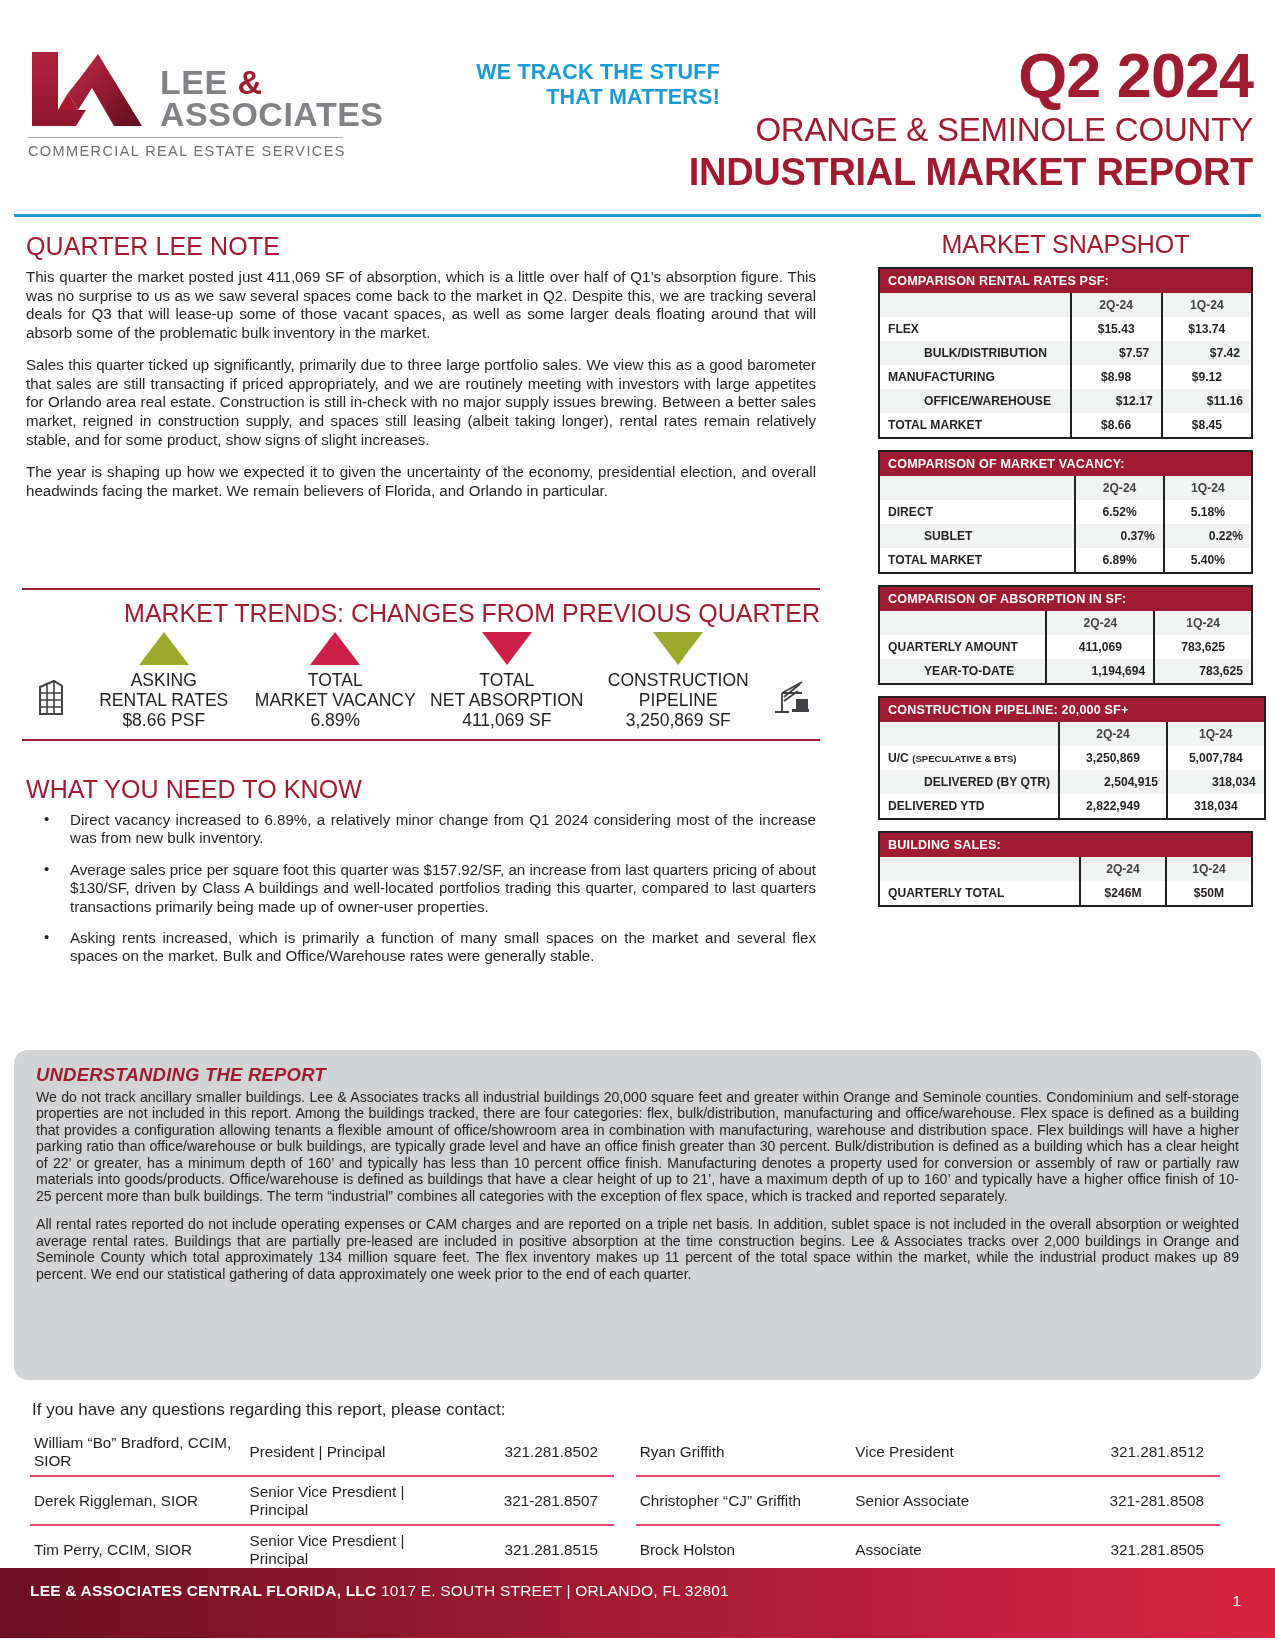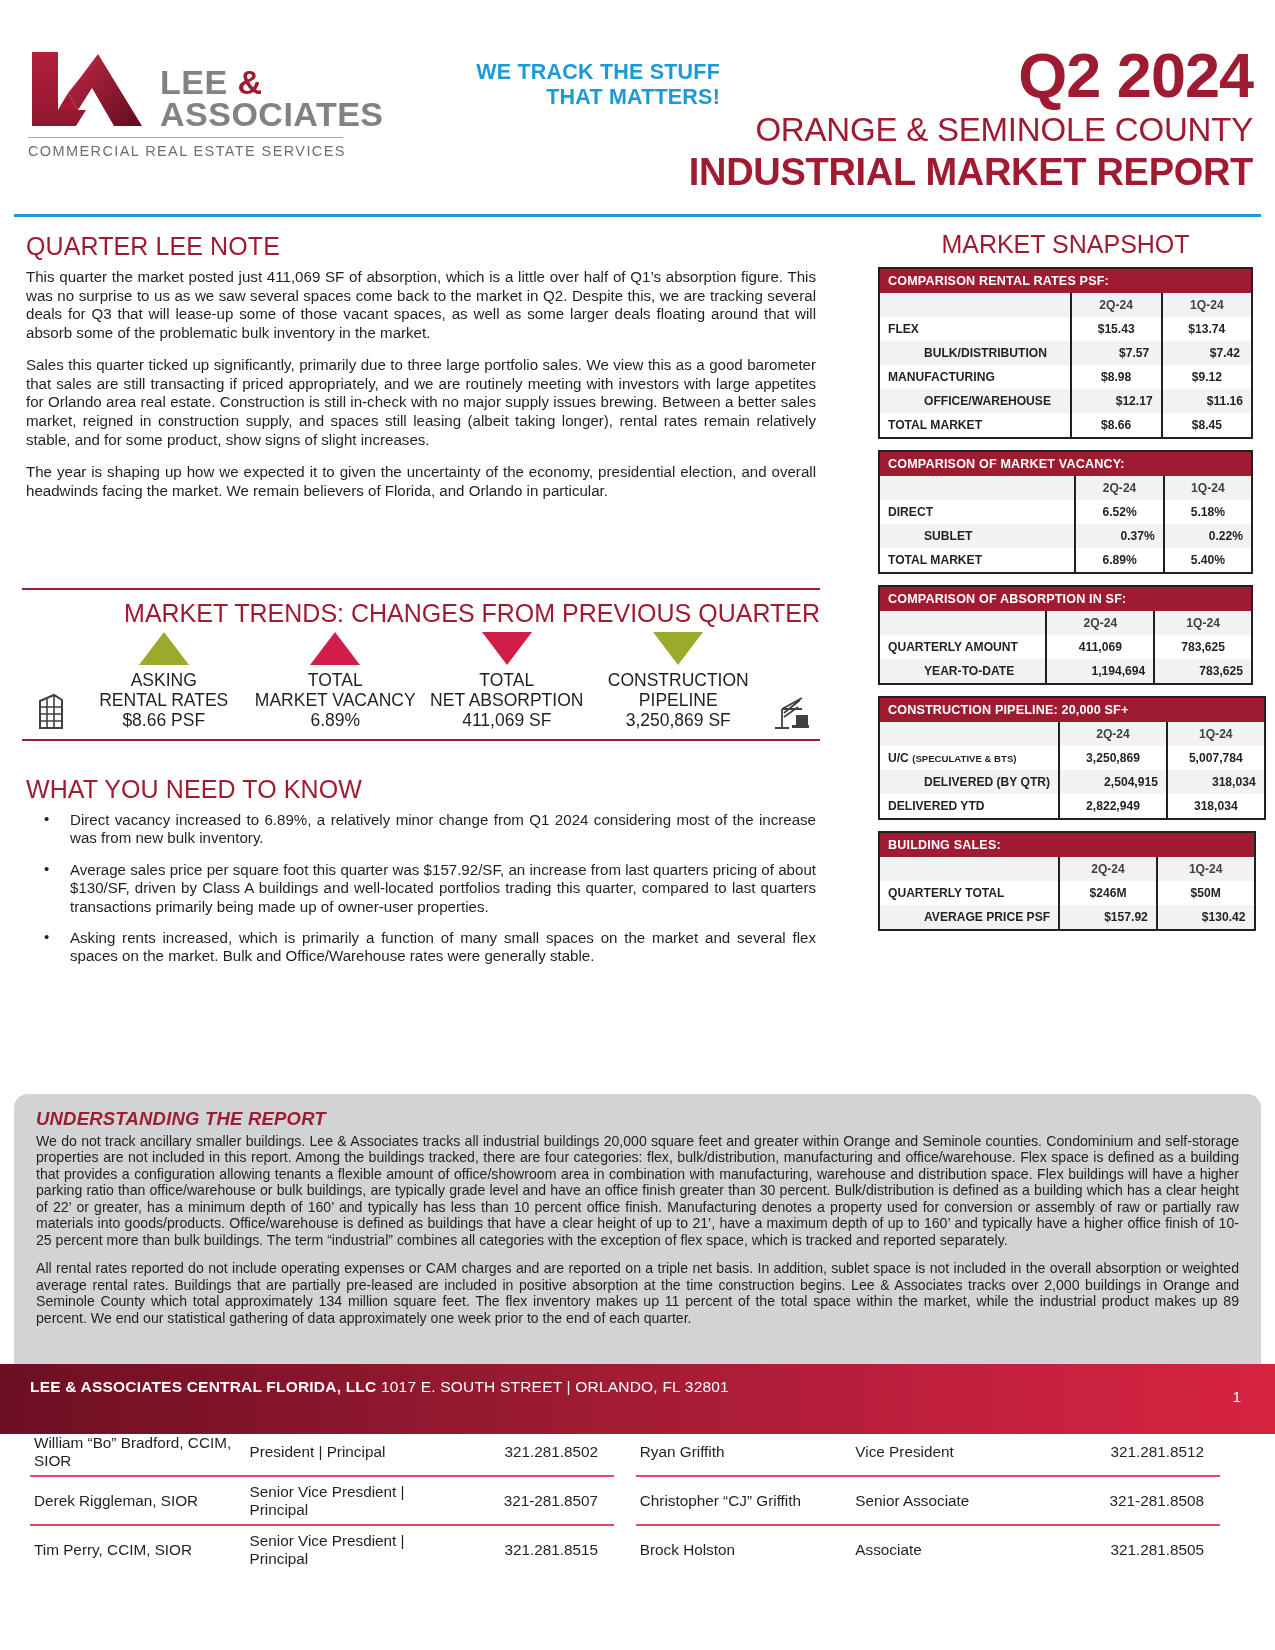--- a/index.html
+++ b/index.html
@@ -5,21 +5,21 @@
   * { box-sizing: border-box; }
   html, body { margin:0; padding:0; }
   body {
     width: 1275px; height: 1650px;
     background: #ffffff;
     font-family: "Liberation Sans", sans-serif;
     color: #231f20;
     position: relative;
     overflow: hidden;
   }
-  .page { position:relative; width:1275px; height:1434px; }
+  .page { position:relative; width:1275px; height:1638px; }
 
   
   .header { position:relative; height:218px; }
   .logo-block { position:absolute; left:28px; top:48px; width:330px; }
   .logo-row { display:flex; align-items:flex-end; gap:14px; }
   .logo-mark { width:118px; height:82px; flex:none; }
   .logo-words { line-height:0.92; }
   .logo-lee { font-size:34px; font-weight:bold; letter-spacing:.5px; color:#808285; }
   .logo-amp { color:#9e1b32; }
   .logo-assoc { font-size:34px; font-weight:bold; letter-spacing:.5px; color:#808285; }
@@ -40,21 +40,21 @@
   
   .left-col { position:absolute; left:26px; top:232px; width:790px; }
   .sec-title { color:#9e1b32; font-size:25px; letter-spacing:.1px; margin:0 0 7px 0; font-weight:normal; }
   .body-p { font-size:15.1px; line-height:1.23; text-align:justify; color:#231f20; margin:0 0 14px 0; }
 
   
   .trends { position:absolute; left:22px; top:588px; width:798px; }
   .trends-rule { height:2px; background:#9e1b32; }
   .trends-rule.bot { margin-top:0; }
   .trends-title { text-align:right; color:#9e1b32; font-size:25px; margin:9px 0 2px 0; }
-  .trends-row { display:flex; align-items:flex-end; padding:0 2px; }
+  .trends-row { display:flex; align-items:center; padding:0 2px; }
   .trend-ico { width:54px; display:flex; align-items:center; justify-content:center; padding-top:34px; }
   .trend-item { flex:1; text-align:center; }
   .tri { width:0; height:0; margin:2px auto 6px auto; }
   .tri.up { border-left:25px solid transparent; border-right:25px solid transparent; border-bottom:33px solid #9caa2b; }
   .tri.up.red { border-bottom-color:#cf1f48; }
   .tri.down { border-left:25px solid transparent; border-right:25px solid transparent; border-top:33px solid #cf1f48; }
   .tri.down.olive { border-top-color:#9caa2b; }
   .trend-l { font-size:17.5px; line-height:1.12; color:#231f20; }
   .trend-v { font-size:17.5px; line-height:1.12; color:#231f20; margin-top:1px; }
 
@@ -74,21 +74,21 @@
   .tbl td { border-left:2px solid #231f20; padding:5px 8px; }
   .tbl tr.qrow td { background:#f1f2f2; text-align:center; font-weight:bold; color:#414042; }
   .tbl tr.qrow td.lbl { background:#f1f2f2; }
   .tbl td.lbl { text-align:left; font-weight:bold; color:#231f20; border-left:none; white-space:nowrap; }
   .tbl td.val { text-align:center; font-weight:bold; color:#231f20; width:86px; }
   .tbl tr.alt td { background:#f1f2f2;padding-left:44px; }
   .tbl td .sm { font-size:9.6px; font-weight:bold; }
 
   
   .understand { position:absolute; left:14px; top:1050px; width:1247px; height:330px;
-     background:#d1d3d4; border-radius:14px; padding:14px 22px 10px 22px;margin-top:44px; }
+     background:#d1d3d4; border-radius:14px; padding:14px 22px 10px 22px; }
   .understand h3 { margin:0 0 3px 0; color:#9e1b32; font-style:italic; font-weight:bold;
      font-size:18.5px; letter-spacing:.2px; }
   .understand p { margin:0 0 12px 0; font-size:14.1px; line-height:1.17; text-align:justify; color:#231f20; }
 
   
   .contacts { position:absolute; left:30px; top:1400px; width:1190px; }
   .contacts-lead { font-size:17px; margin:0 0 8px 2px; color:#231f20; }
   .ctbl { width:100%; border-collapse:collapse; }
   .ctbl td { font-size:15.3px; padding:6px 4px 5px 4px; border-bottom:2px solid #e8456f; color:#231f20; }
   .ctbl tr:last-child td { border-bottom:none; }
@@ -345,25 +345,20 @@
       <tr class="qrow">
         <td class="lbl"></td>
         <td class="val">2Q-24</td>
         <td class="val">1Q-24</td>
       </tr>
       <tr>
             <td class="lbl">QUARTERLY TOTAL</td>
             <td class="val">$246M</td>
             <td class="val">$50M</td>
           </tr>
-      <tr class="alt">
-            <td class="lbl">AVERAGE PRICE PSF</td>
-            <td class="val">$157.92</td>
-            <td class="val">$130.42</td>
-          </tr>
     </tbody>
       </table>
   </div>
 
   <div class="understand">
     <h3>UNDERSTANDING THE REPORT</h3>
     <p>We do not track ancillary smaller buildings.  Lee &amp; Associates tracks all industrial buildings 20,000 square feet and greater within Orange and Seminole counties. Condominium and self-storage properties are not included in this report. Among the buildings tracked, there are four categories: flex, bulk/distribution, manufacturing and office/warehouse.  Flex space is defined as a building that provides a configuration allowing tenants a flexible amount of office/showroom area in combination with manufacturing, warehouse and distribution space.  Flex buildings will have a higher parking ratio than office/warehouse or bulk buildings, are typically grade level and have an office finish greater than 30 percent.  Bulk/distribution is defined as a building which has a clear height of 22’ or greater, has a minimum depth of 160’ and typically has less than 10 percent office finish.  Manufacturing denotes a property used for conversion or assembly of raw or partially raw materials into goods/products.  Office/warehouse is defined as buildings that have a clear height of up to 21’, have a maximum depth of up to 160’ and typically have a higher office finish of 10-25 percent more than bulk buildings.  The term “industrial” combines all categories with the exception of flex space, which is tracked and reported separately.</p>
     <p>All rental rates reported do not include operating expenses or CAM charges and are reported on a triple net basis.  In addition, sublet space is not included in the overall absorption or weighted average rental rates. Buildings that are partially pre-leased are included in positive absorption at the time construction begins. Lee &amp; Associates tracks over 2,000 buildings in Orange and Seminole County which total approximately 134 million square feet.  The flex inventory makes up 11 percent of the total space within the market, while the industrial product makes up 89 percent.  We end our statistical gathering of data approximately one week prior to the end of each quarter.</p>
   </div>
 

